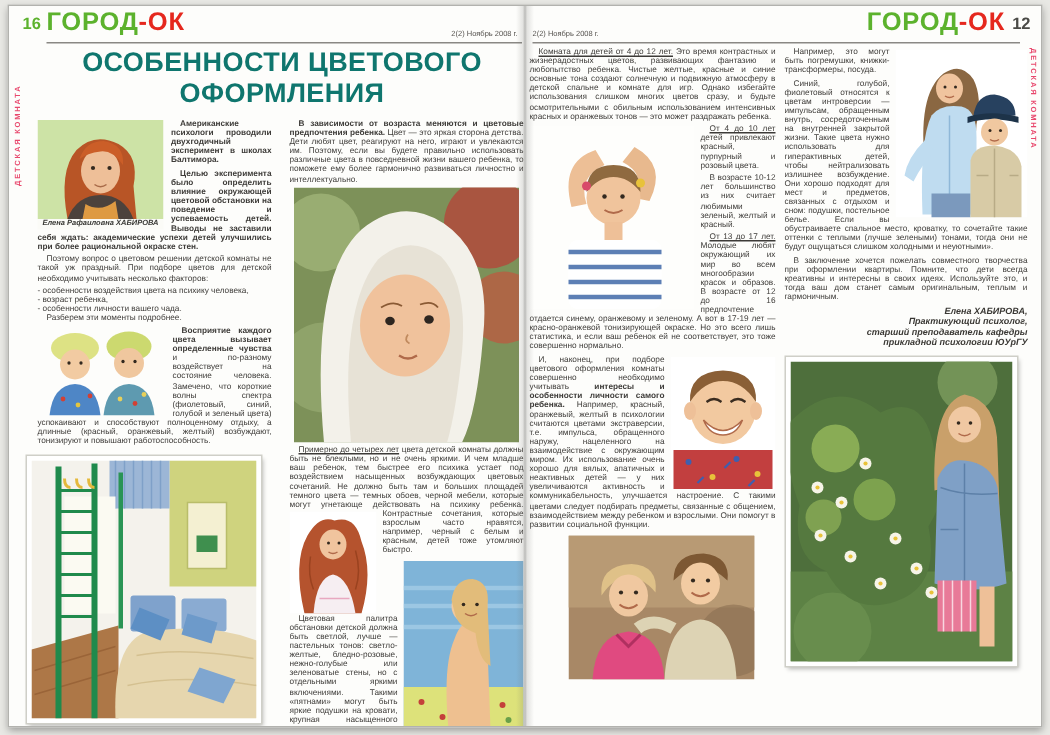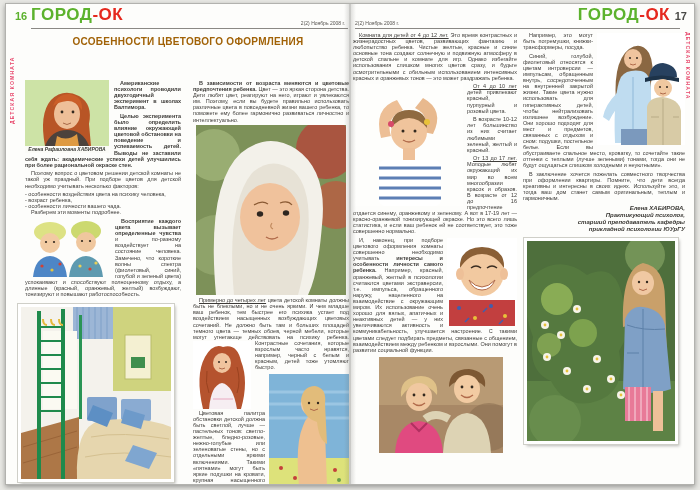--- a/index.html
+++ b/index.html
@@ -26,21 +26,21 @@
   .pg-l .issue { right:8px; } .pg-r .issue { left:8px; }
   .hrule { position:absolute; top:24px; height:1px; background:#8a8884; }
   .pg-l .hrule { left:25px; right:5px; }
   .pg-r .hrule { left:8px; right:14px; }
   .rubric { position:absolute; top:28px; font-weight:bold; font-size:5px; letter-spacing:1.2px;
             color:#e8486d; white-space:nowrap; writing-mode:vertical-rl; height:92px; }
   .rub-l { left:3px; transform:rotate(180deg); }
   .rub-r { right:3px; }
 
   .title { position:absolute; left:20px; right:3px; top:27px; text-align:center;
-           color:#a16207; font-weight:bold; font-size:10px; line-height:21px; letter-spacing:.3px; }
+           color:#0f766e; font-weight:bold; font-size:18px; line-height:21px; letter-spacing:.3px; }
 
   
   .col { position:absolute; font-size:5.5px; line-height:6.1px; color:#3d3b38; text-align:justify; }
   .c1 { left:19px; top:76px; width:156px; }
   .c2 { left:187px; top:76px; width:156px; }
   .rm { left:6px;  top:28px; width:164px; }
   .rs { left:176px; top:28px; width:162px; }
   .col p { margin:0 0 2.5px; text-indent:6px; }
   .col p.bul { margin:0; text-indent:0; }
   .bold-p { font-weight:bold; }
@@ -191,21 +191,21 @@
               <circle cx="40" cy="29" r="1.2" fill="#33291f"></circle>
               <circle cx="49" cy="29" r="1.2" fill="#33291f"></circle>
               <path d="M41 35 q4 3 8 0" stroke="#b06a4a" fill="none"></path>
             </svg><span>Цветовая палитра обстановки детской должна быть светлой, лучше — пастельных тонов: светло-желтые, бледно-розовые, нежно-голубые или зеленоватые стены, но с отдельными яркими включениями. Такими «пятнами» могут быть яркие подушки на кровати, крупная насыщенного цвета игрушка на стене, картина, ковер или рисунок. Комната малыша должна быть мягкой и уютной, в спокойных, светло-желтых и светло-синих сдержанных тонах, внушающих тепло и защищенность.</span></p>
     </div>
   </div>
 
   <div class="page pg-r">
     <span class="issue">2(2) Ноябрь 2008 г.</span>
     <span class="logo"><span class="logo-g">ГОРОД</span><span class="logo-r">-ОК</span></span>
-    <span class="pn">17</span>
+    <span class="pn">12</span>
     <div class="hrule"></div>
     <div class="rubric rub-r">ДЕТСКАЯ КОМНАТА</div>
 
     <div class="col rm">
       <p><span class="u">Комната для детей от 4 до 12 лет.</span><span> Это время контрастных и жизнерадостных цветов, развивающих фантазию и любопытство ребенка. Чистые желтые, красные и синие основные тона создают солнечную и подвижную атмосферу в детской спальне и комнате для игр. Однако избегайте использования слишком многих цветов сразу, и будьте осмотрительными с обильным использованием интенсивных красных и оранжевых тонов — это может раздражать ребенка.</span></p>
       <svg class="fl" width="110" height="122" viewBox="0 0 110 122">
         <rect width="110" height="122" fill="#fefefc"></rect>
         <path d="M28 54 Q20 24 44 16 L50 26 Q32 34 38 52 Z" fill="#edbf96"></path>
         <path d="M80 50 Q92 26 70 14 L62 24 Q78 32 70 48 Z" fill="#e8b98e"></path>
         <circle cx="56" cy="48" r="18" fill="#f0c49c"></circle>

